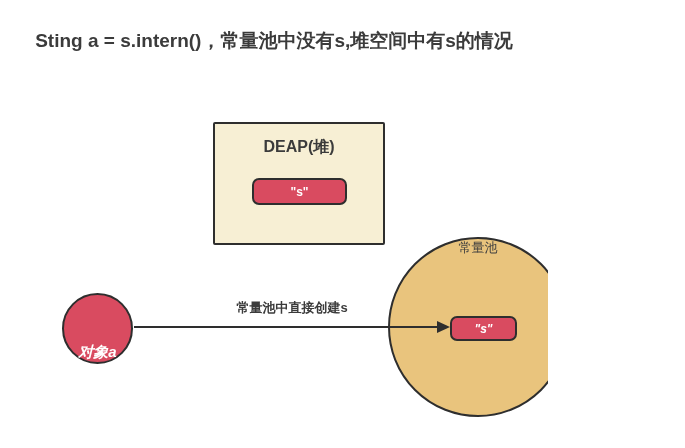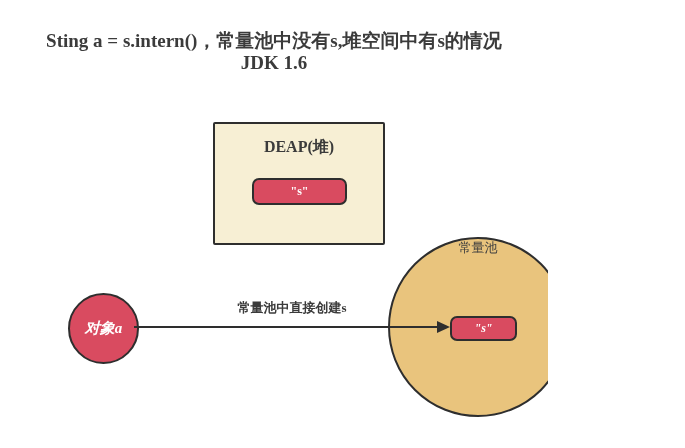--- a/index.html
+++ b/index.html
@@ -3,21 +3,21 @@
 <meta charset="utf-8">
 <style>
   :root{
     --red:#d94b60; --tan:#e9c47d; --cream:#f7efd4;
     --line:#2e2e2e; --text:#3b3b3b; --bg:#ffffff;
   }
   *{margin:0;padding:0;box-sizing:border-box;}
   html,body{background:var(--bg);}
   .canvas{
     position:relative;width:548px;height:448px;background:var(--bg);
-    font-family:Liberation Serif, serif;overflow:hidden;
+    font-family:Liberation Sans, sans-serif;overflow:hidden;
   }
   .title{
     position:absolute;left:0;top:30px;width:100%;text-align:center;
     font-weight:bold;font-size:19px;line-height:22px;color:var(--text);
   }
   .heap-box{
     position:absolute;left:213px;top:122px;width:172px;height:123px;
     background:var(--cream);border:2px solid var(--line);border-radius:2px;
   }
   .heap-label{
@@ -31,40 +31,39 @@
   .heap-pill{left:37px;top:54px;width:95px;height:27px;}
   .pool-circle{
     position:absolute;left:388px;top:237px;width:180px;height:180px;
     background:var(--tan);border:2px solid var(--line);border-radius:50%;
   }
   .pool-label{
     text-align:center;font-size:13px;color:#3f3f3f;
   }
   .pool-pill{left:60px;top:77px;width:67px;height:25px;font-style:italic;}
   .object-circle{
-    position:absolute;left:68px;top:293px;width:71px;height:71px;
+    position:absolute;left:62px;top:293px;width:71px;height:71px;
     background:var(--red);border:2.5px solid var(--line);border-radius:50%;
-    display:flex;align-items:center;justify-content:center;
+    display:flex;align-items:flex-end;justify-content:center;
     color:#ffffff;font-style:italic;font-weight:bold;font-size:15px;
   }
   .arrow-layer{position:absolute;left:0;top:0;width:685px;height:448px;pointer-events:none;}
   .arrow-label{
     position:absolute;left:222px;top:300px;width:140px;text-align:center;
     background:var(--bg);font-weight:bold;font-size:13px;color:var(--text);
     line-height:16px;
   }
 </style>
 </head>
 <body>
 
 <div class="canvas">
 
   <div class="title">
     <div>Sting a = s.intern()，常量池中没有s,堆空间中有s的情况</div>
-    <div>JDK 1.6</div>
   </div>
 
   <div class="heap-box">
     <div class="heap-label">DEAP(堆)</div>
     <div class="pill heap-pill">
       <span>"s"</span>
     </div>
   </div>
 
   <div class="pool-circle">

